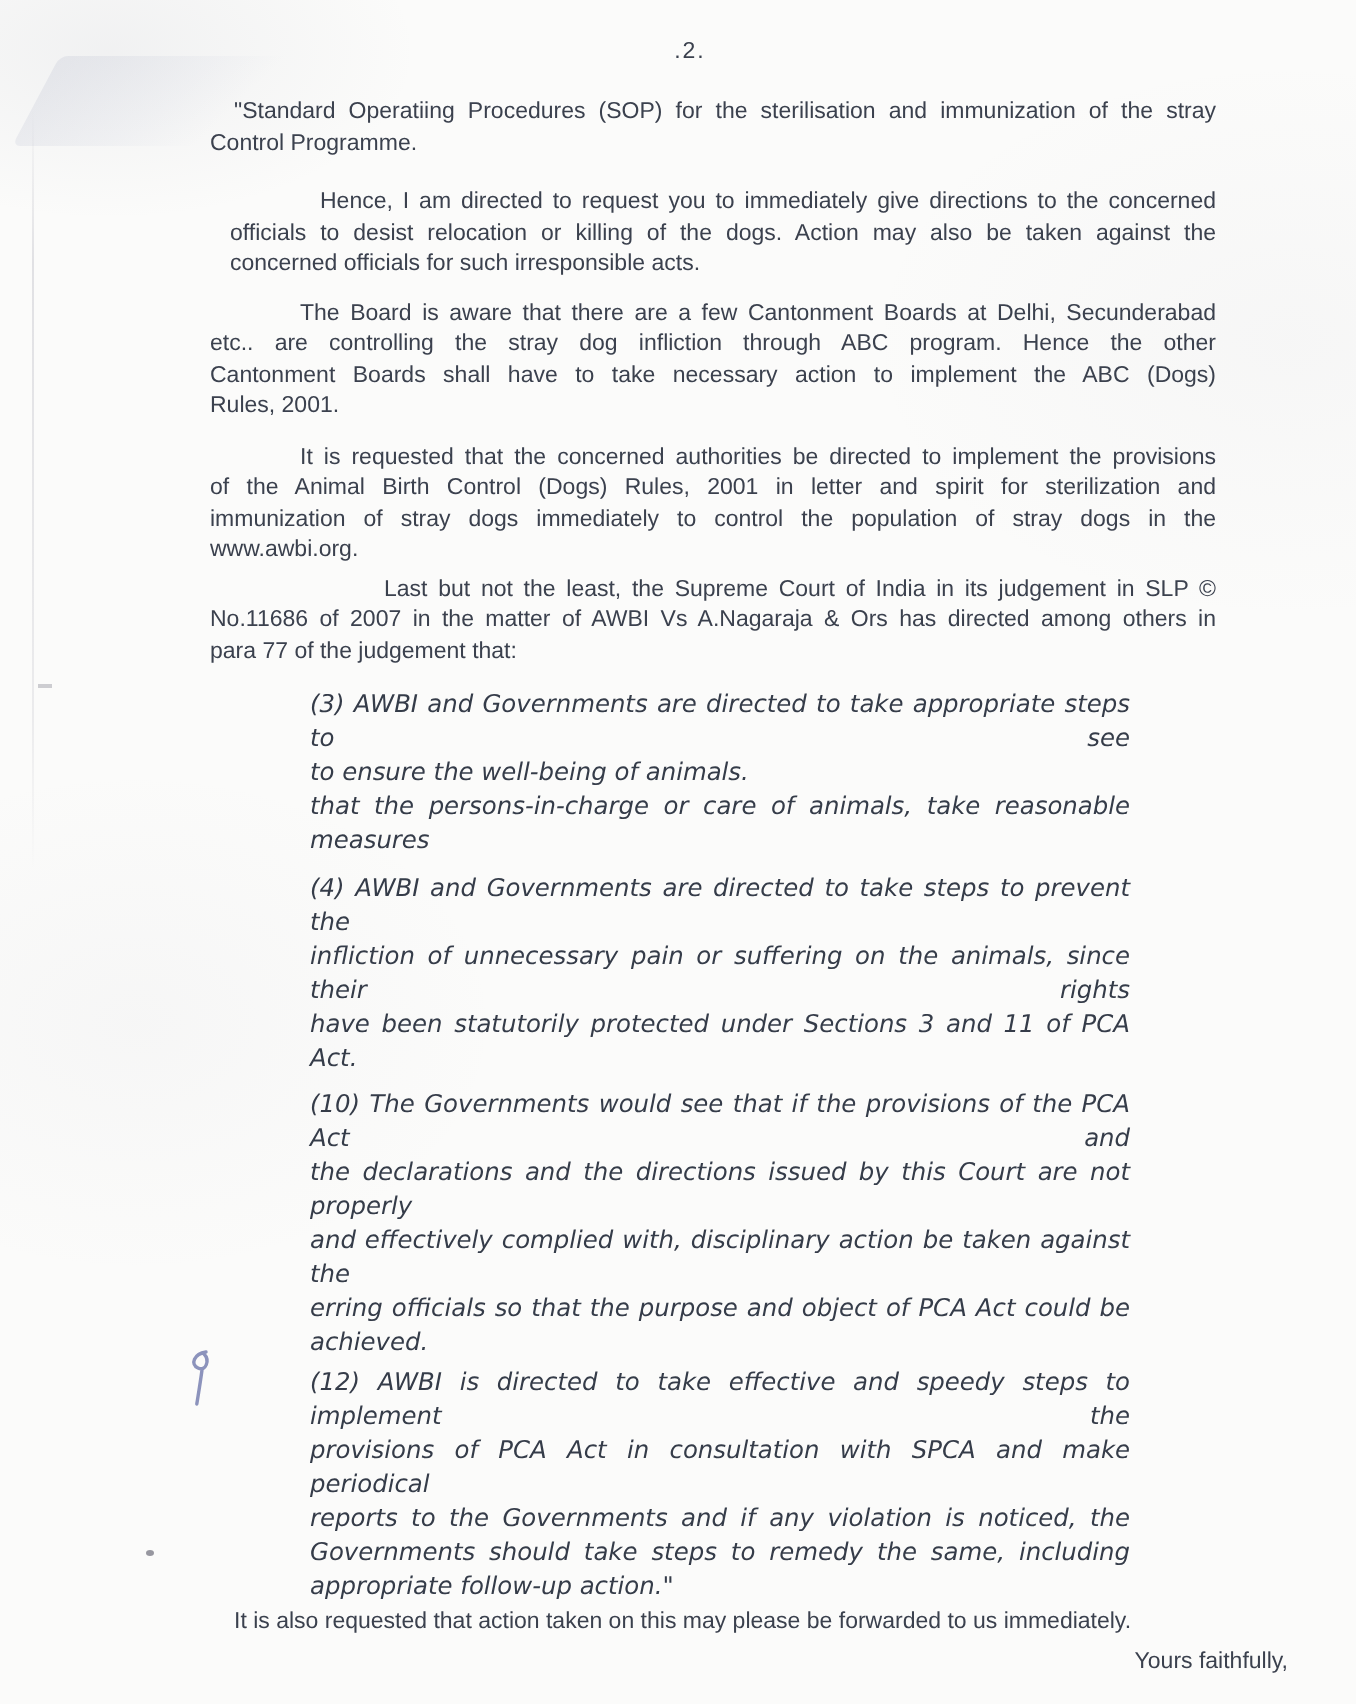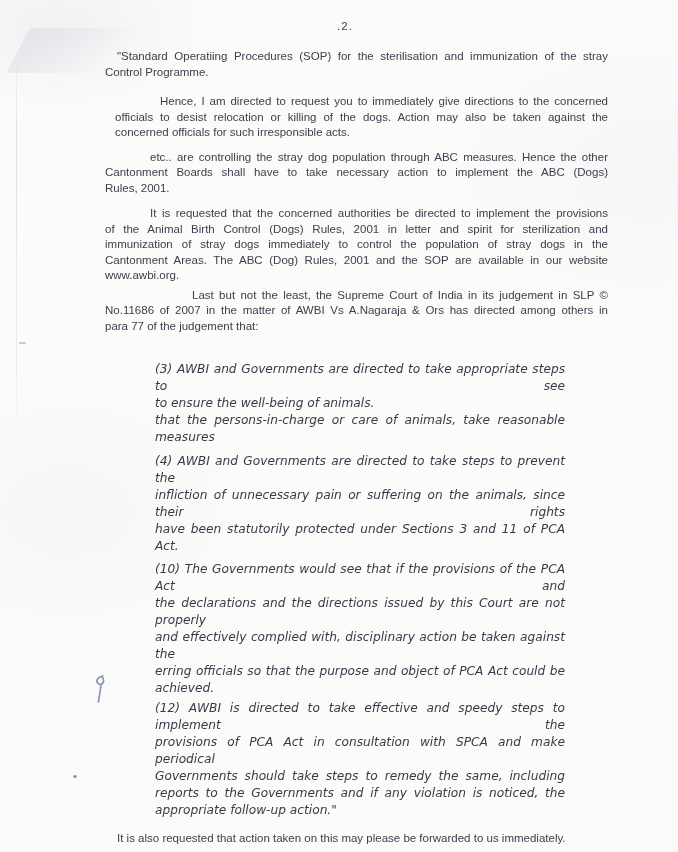--- a/index.html
+++ b/index.html
@@ -36,23 +36,23 @@
   .indent-normal .line:first-child{text-indent:45px;}
   .indent-large .line:first-child{text-indent:87px;}
 
   .quote{margin-left:50px;width:410px;color:#353c49;}
   .quote .line{font-family:"DejaVu Sans",sans-serif;font-style:italic;font-size:12.2px;line-height:17px;}
 
   .u{text-underline-offset:2px;}
 
   
   .para-0{margin-top:17px;} .para-1{margin-top:14px;margin-left:10px;} .para-2{margin-top:9px;}
-  .para-3{margin-top:10px;}  .para-4{margin-top:4px;}  .para-5{margin-top:27px;}
+  .para-3{margin-top:10px;}  .para-4{margin-top:4px;}  .para-5{margin-top:10px;}
   .para-6{margin-top:7px;}  .para-7{margin-top:6px;}  .para-8{margin-top:3px;}
-  .para-9{margin-top:12px;}
+  .para-9{margin-top:2px;}
 
   .sign-block{margin-top:4px;margin-left:auto;margin-right:-38px;width:160px;}
   .sign-closing{font-size:11.5px;line-height:15px;text-align:right;padding-right:2px;}
   .pen-mark{position:absolute;left:92px;top:672px;}
 </style>
 </head>
 <body>
 
 <div class="page">
   <div class="fold-line"></div>
@@ -73,29 +73,29 @@
         <div class="para indent-small para-0">
           <div class="line">"Standard Operatiing Procedures (SOP) for the sterilisation and immunization of the stray</div>
           <div class="line last">Control Programme.</div>
         </div>
         <div class="para indent-normal para-1">
           <div class="line">Hence, I am directed to request you to immediately give directions to the concerned</div>
           <div class="line">officials to desist relocation or killing of the dogs. Action may also be taken against the</div>
           <div class="line last">concerned officials for such irresponsible acts.</div>
         </div>
         <div class="para indent-normal para-2">
-          <div class="line">etc.. are controlling the stray dog population through ABC measures. Hence the other</div>
+          <div class="line">The Board is aware that there are a few Cantonment Boards at Delhi, Secunderabad</div>
+          <div class="line">etc.. are controlling the stray dog infliction through ABC program. Hence the other</div>
           <div class="line">Cantonment Boards shall have to take necessary action to implement the ABC (Dogs)</div>
           <div class="line last">Rules, 2001.</div>
         </div>
         <div class="para indent-normal para-3">
           <div class="line">It is requested that the concerned authorities be directed to implement the provisions</div>
           <div class="line">of the Animal Birth Control (Dogs) Rules, 2001 in letter and spirit for sterilization and</div>
           <div class="line">immunization of stray dogs immediately to control the population of stray dogs in the</div>
-          <div class="line">Cantonment Areas. The ABC (Dog) Rules, 2001 and the SOP are available in our website</div>
           <div class="line last"><span class="u">www.awbi.org</span><span>.</span></div>
         </div>
         <div class="para indent-large para-4">
           <div class="line">Last but not the least, the Supreme Court of India in its judgement in SLP ©</div>
           <div class="line">No.11686 of 2007 in the matter of AWBI Vs A.Nagaraja &amp; Ors has directed among others in</div>
           <div class="line last">para 77 of the judgement that:</div>
         </div>
         <div class="para quote indent-none para-5">
           <div class="line">(3) AWBI and Governments are directed to take appropriate steps to see</div>
           <div class="line last">to ensure the well-being of animals.</div>
@@ -109,22 +109,22 @@
         <div class="para quote indent-none para-7">
           <div class="line">(10) The Governments would see that if the provisions of the PCA Act and</div>
           <div class="line">the declarations and the directions issued by this Court are not properly</div>
           <div class="line">and effectively complied with, disciplinary action be taken against the</div>
           <div class="line">erring officials so that the purpose and object of PCA Act could be</div>
           <div class="line last">achieved.</div>
         </div>
         <div class="para quote indent-none para-8">
           <div class="line">(12) AWBI is directed to take effective and speedy steps to implement the</div>
           <div class="line">provisions of PCA Act in consultation with SPCA and make periodical</div>
+          <div class="line">reports to the Governments and if any violation is noticed, the</div>
           <div class="line">Governments should take steps to remedy the same, including</div>
-          <div class="line">reports to the Governments and if any violation is noticed, the</div>
           <div class="line last">appropriate follow-up action."</div>
         </div>
         <div class="para indent-small para-9">
           <div class="line last">It is also requested that action taken on this may please be forwarded to us immediately.</div>
         </div>
       </div>
 
     <div class="sign-block">
       <div class="sign-closing">Yours faithfully,</div>
 

